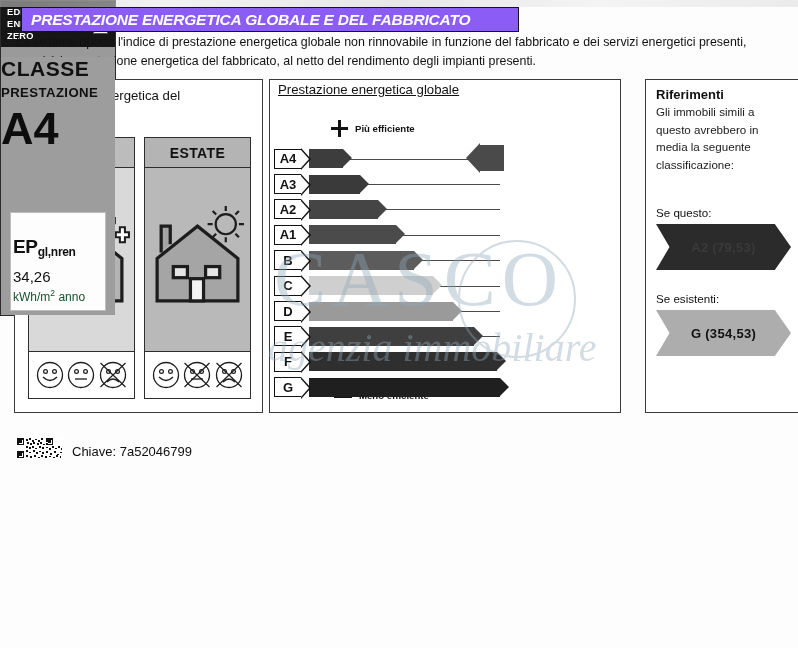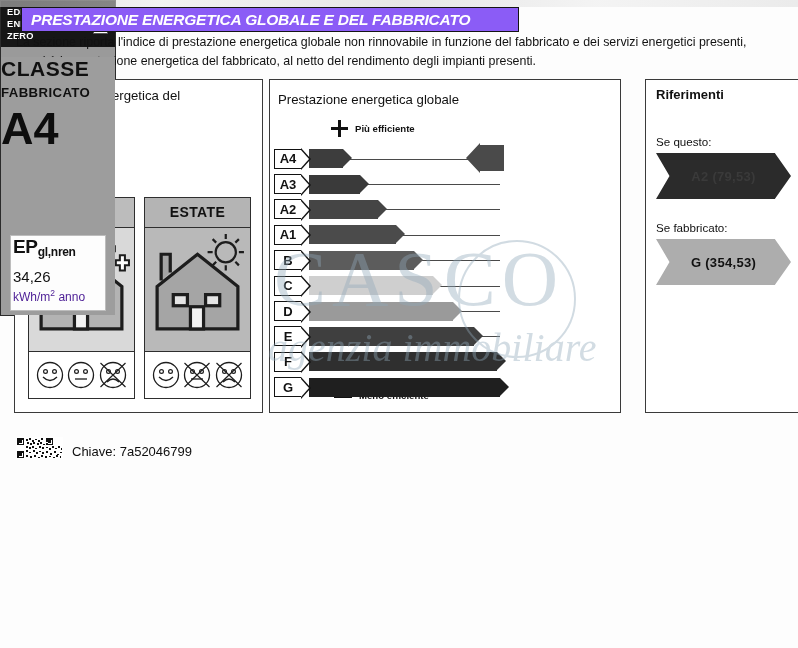--- a/index.html
+++ b/index.html
@@ -63,21 +63,21 @@
     line-height: 19px;
   }
 
   
   #panel-fabbricato { left: 14px; top: 79px; width: 249px; height: 334px; }
   #panel-fabbricato .panel-title { position:absolute; left:9px; top:6px; width: 215px; }
 
   .season-wrap {
     position: absolute; left: 13px; top: 57px;
     width: 223px; height: 262px;
-    display: flex; gap: 9px; align-items: flex-end;
+    display: flex; gap: 9px;
   }
   .season {
     flex: 1;
     border: 1px solid #2e2e2e;
     display: flex; flex-direction: column;
     background: #ffffff;
   }
   .season-head {
     height: 30px;
     display:flex; align-items:center; justify-content:center;
@@ -99,21 +99,21 @@
     height: 46px;
     display:flex; align-items:center; justify-content:space-around;
     padding: 0 5px;
     background:#ffffff;
   }
   .face { position: relative; width: 30px; height: 30px; }
   .face svg { display:block; }
 
   
   #panel-globale { left: 269px; top: 79px; width: 352px; height: 334px; }
-  #panel-globale .panel-title { position:absolute; left:8px; top:10px; }
+  #panel-globale .panel-title { position:absolute; left:8px; top:0;text-decoration:underline; }
 
   .eff-marker {
     position: absolute;
     display:flex; align-items:center; gap:7px;
     font-size: 9.6px; font-weight: bold; color:#111;
   }
   #marker-top { left: 331px; top: 120px; }
   #marker-bottom { left: 334px; top: 390px; }
   .plus-glyph {
     width: 17px; height: 17px; position: relative;
@@ -222,26 +222,26 @@
     text-align:left;
   }
   .classe-body .w1 { font-size: 21px; font-weight:bold; color:#101010; letter-spacing:.5px; margin-top: 10px; }
   .classe-body .w2 { font-size: 13.2px; font-weight:bold; color:#101010; letter-spacing:.4px; margin-top: 4px;}
   .classe-body .big { font-size: 45px; font-weight:bold; color:#0d0d0d; line-height: 58px; }
   .ep-box {
     position:absolute;
     left: 9px; right: 9px; bottom: 14px;
     background:#fdfdfd;
     border:1px solid #bdbdbd;
-    padding: 0 2px 6px;
+    padding: 23px 2px 6px;
   }
   .ep-box .ep { font-size: 19px; font-weight:bold; color:#111; letter-spacing:-.3px;}
   .ep-box .ep sub { font-size: 12px; font-weight:bold; vertical-align: baseline; position:relative; top:3px;}
   .ep-box .val { font-size: 15px; color:#111; margin-top: 10px;}
-  .ep-box .unit { font-size: 12px; color:#4c1d95; margin-top: 3px;}
+  .ep-box .unit { font-size: 12px; color:#14532d; margin-top: 3px;}
   .ep-box .unit sup { font-size: 8.5px; }
 
   
   #panel-rif { left: 645px; top: 79px; width: 157px; height: 334px; }
   .rif-title { font-size: 13px; font-weight:bold; color:#111; }
   .rif-text  { font-size: 11.6px; line-height:17.5px; color:#1b1b1b; margin-top:1px;}
   .rif-sub   { font-size: 11.6px; color:#111; }
   .rif-arrow {
     position: relative;
     height: 46px;
@@ -503,45 +503,46 @@
     <span>Meno efficiente</span>
   </div>
 
   <div id="panel-classe">
     <div class="nzeb">
       <span class="lbl">EDIFICIO A ENERGIA QUASI ZERO</span>
       <span class="box"></span>
     </div>
     <div class="classe-body">
       <div class="w1">CLASSE</div>
-      <div class="w2">FABBRICATO</div>
+      <div class="w2">PRESTAZIONE</div>
       <div class="big">A4</div>
       <div class="ep-box">
         <div class="ep">
           <span>EP</span><sub>gl,nren</sub>
         </div>
         <div class="val">34,26</div>
         <div class="unit">
           <span>kWh/m</span><sup>2</sup><span> anno</span>
         </div>
       </div>
     </div>
   </div>
 
   <div class="panel" id="panel-rif">
     <div style="padding:7px 10px 0 10px;">
       <div class="rif-title">Riferimenti</div>
+      <div class="rif-text">Gli immobili simili a questo avrebbero in media la seguente classificazione:</div>
 
       <div class="rif-sub" style="margin-top:33px;">Se questo:</div>
       <div class="rif-arrow">
         <span class="shape" style="background:#2b2b2b;"></span>
         <span class="txt" style="color:#3a3a3a;">A2 (79,53)</span>
       </div>
 
-      <div class="rif-sub" style="margin-top:22px;">Se fabbricato:</div>
+      <div class="rif-sub" style="margin-top:22px;">Se esistenti:</div>
       <div class="rif-arrow">
         <span class="shape" style="background:#adadad;"></span>
         <span class="txt" style="color:#111;">G  (354,53)</span>
       </div>
     </div>
   </div>
 
   <div id="watermark">
     <div class="wm-ring"></div>
     <div class="wm-top">CASCO</div>

